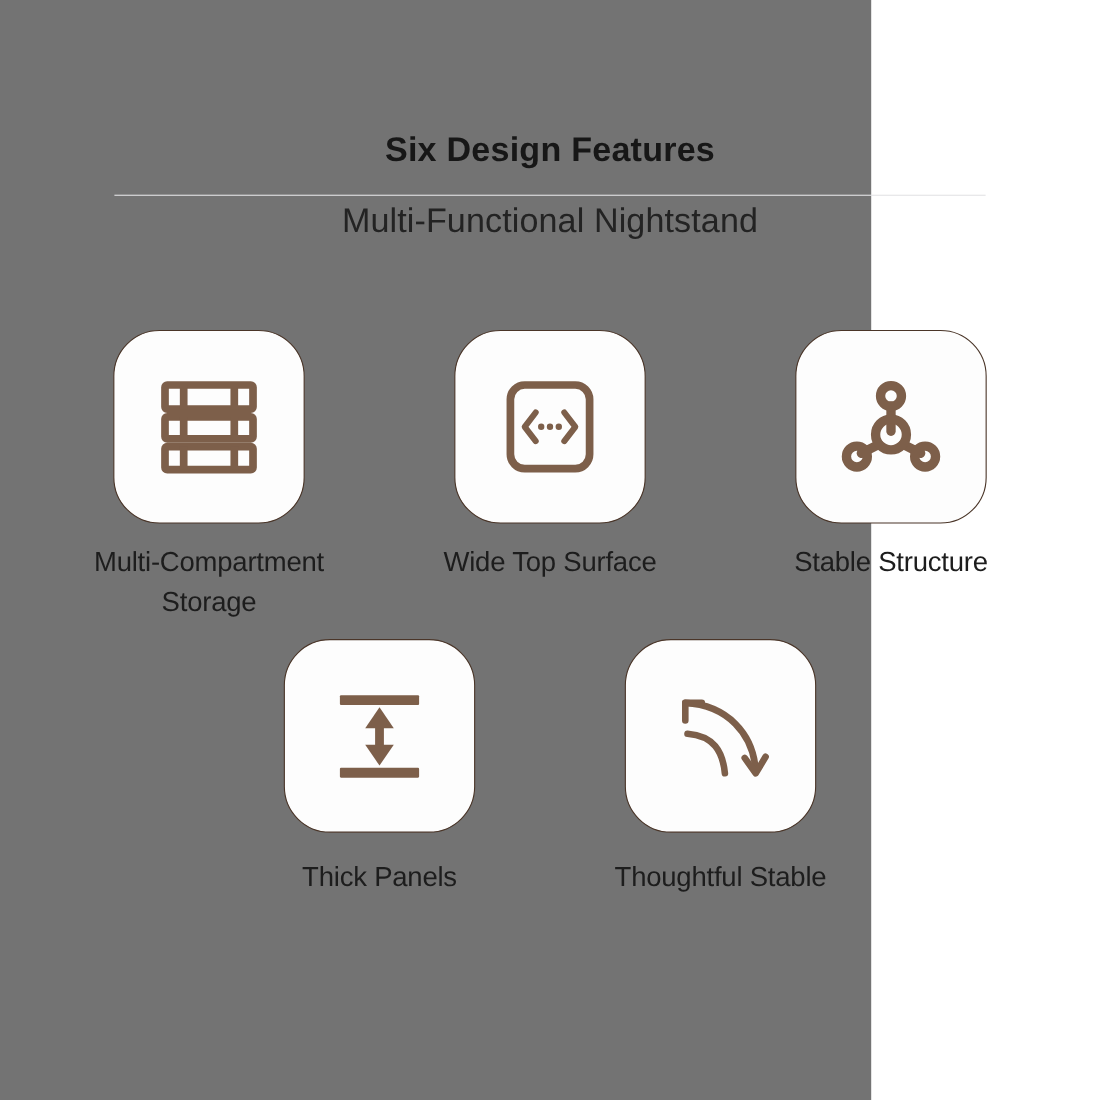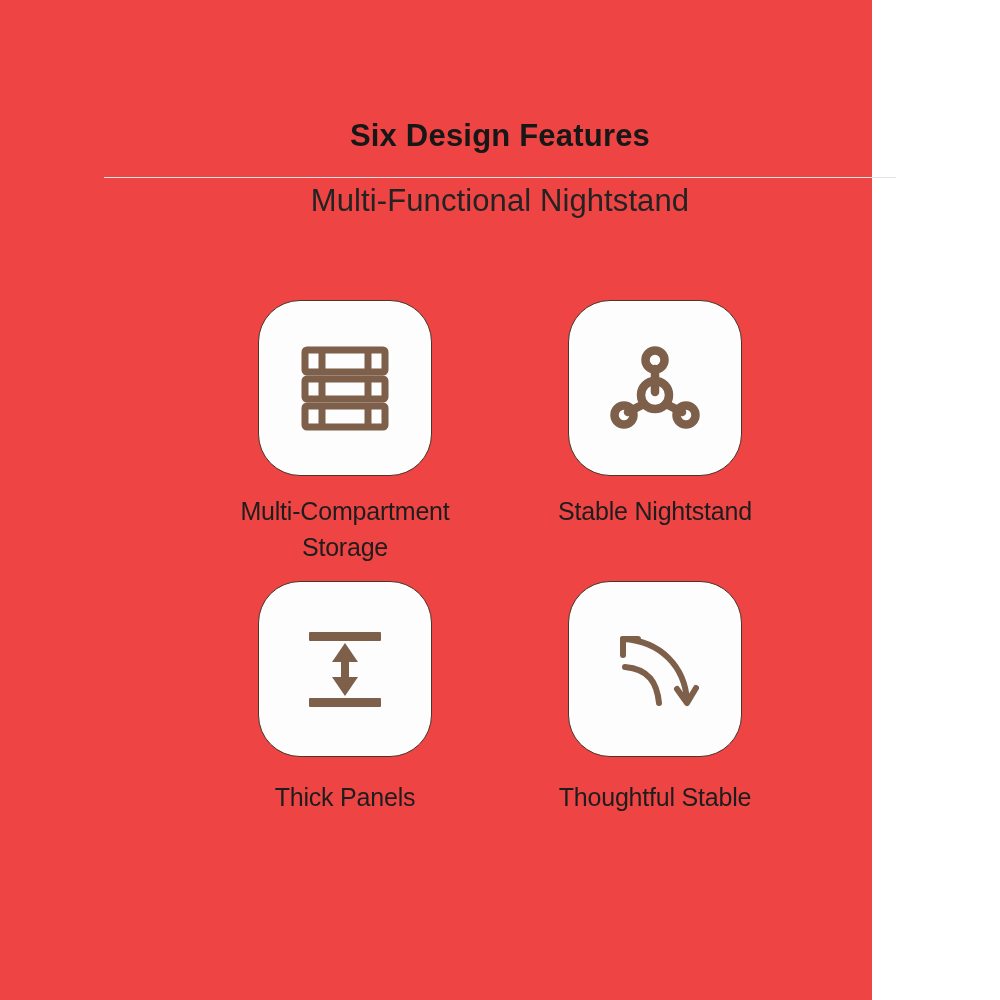--- a/index.html
+++ b/index.html
@@ -9,23 +9,23 @@
   }
   body {
     width: 1000px;
     height: 1000px;
     background: #ffffff;
     font-family: "Liberation Sans", sans-serif;
     overflow: hidden;
   }
   #page {
     position: relative;
-    width: 872px;
+    width: 792px;
     height: 1000px;
-    background: #ef4444;
+    background: #737373;
   }
 
   
   .header-title {
     position: absolute;
     top: 118px;
     left: 0;
     width: 1000px;
     text-align: center;
     font-size: 31px;
@@ -127,40 +127,59 @@
                 <rect x="12" y="70" width="80" height="21" rx="2"></rect>
                 <line x1="29" y1="70" x2="29" y2="91"></line>
                 <line x1="75" y1="70" x2="75" y2="91"></line>
               </g>
             </svg>
           </span>
         </div>
         <div class="caption">Multi-Compartment Storage</div>
       </div>
 
+      <div class="cell">
+        <div class="card">
+          <span>
+            <svg class="icon-svg" width="104" height="104" viewBox="0 0 104 104">
+              <rect x="16" y="14" width="72" height="76" rx="13" fill="none" stroke="#7d5f4a" stroke-width="7"></rect>
+              <g fill="none" stroke="#7d5f4a" stroke-width="5.5" stroke-linecap="round" stroke-linejoin="round">
+                <polyline points="39,39 29,52 39,65"></polyline>
+                <polyline points="65,39 75,52 65,65"></polyline>
+              </g>
+              <g fill="#7d5f4a">
+                <circle cx="44" cy="52" r="2.9"></circle>
+                <circle cx="52" cy="52" r="2.9"></circle>
+                <circle cx="60" cy="52" r="2.9"></circle>
+              </g>
+            </svg>
+          </span>
+        </div>
+        <div class="caption">Wide Top Surface</div>
+      </div>
 
       <div class="cell">
         <div class="card">
           <span>
             <svg class="icon-svg" width="104" height="104" viewBox="0 0 104 104">
               <g stroke="#7d5f4a" stroke-width="8.5" fill="none" stroke-linecap="round">
                 <line x1="52" y1="33" x2="52" y2="56"></line>
                 <line x1="41" y1="68" x2="25" y2="76"></line>
                 <line x1="63" y1="68" x2="79" y2="76"></line>
               </g>
               <g fill="none" stroke="#7d5f4a" stroke-width="8.5">
                 <circle cx="52" cy="59" r="14"></circle>
                 <circle cx="52" cy="24" r="9.5"></circle>
                 <circle cx="21" cy="79" r="9.5"></circle>
                 <circle cx="83" cy="79" r="9.5"></circle>
               </g>
             </svg>
           </span>
         </div>
-        <div class="caption">Stable Nightstand</div>
+        <div class="caption">Stable Structure</div>
       </div>
 
     </div>
 
     <div class="row row-2">
 
       <div class="cell">
         <div class="card">
           <span>
             <svg class="icon-svg" width="104" height="104" viewBox="0 0 104 104">

